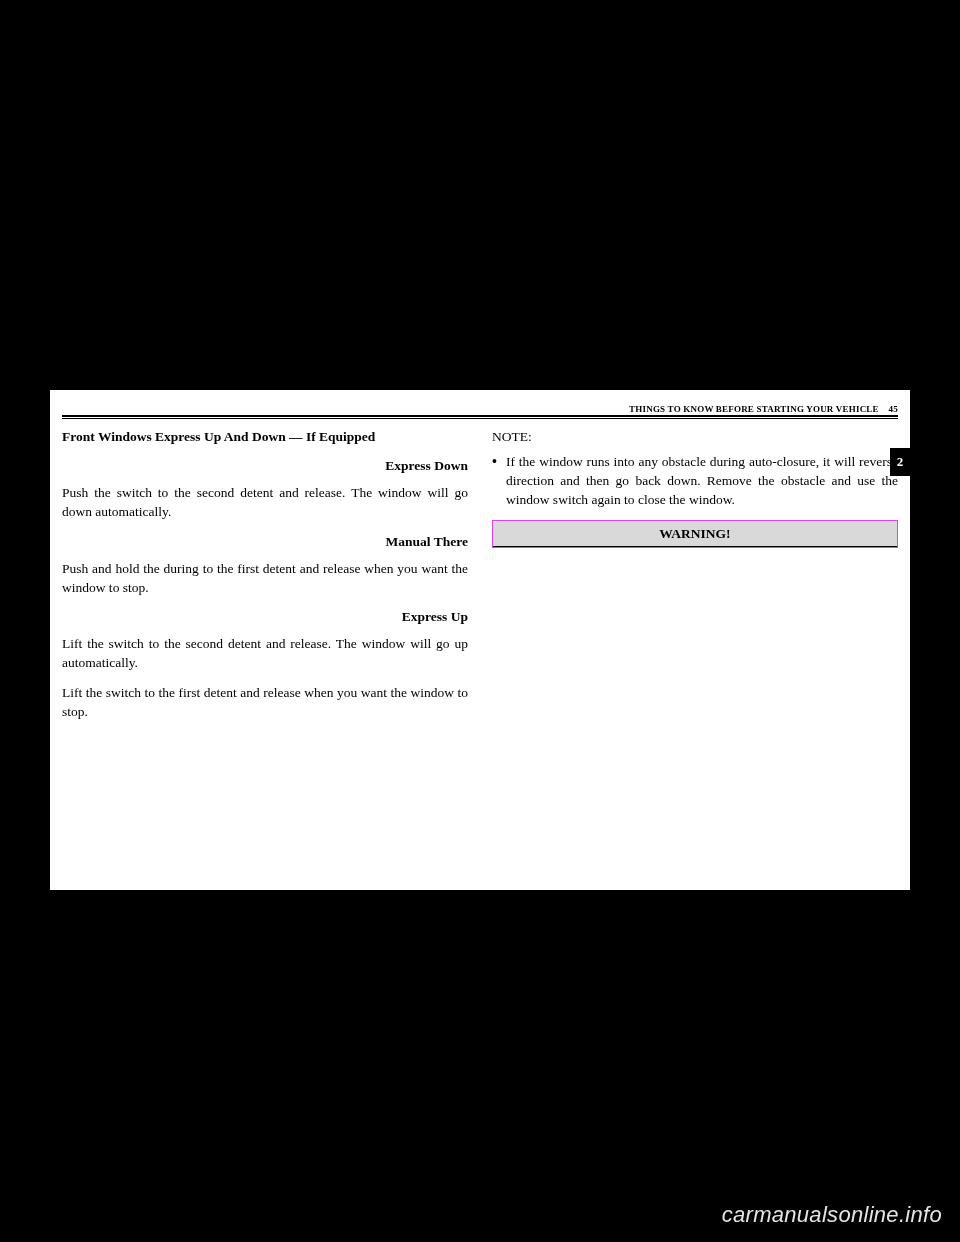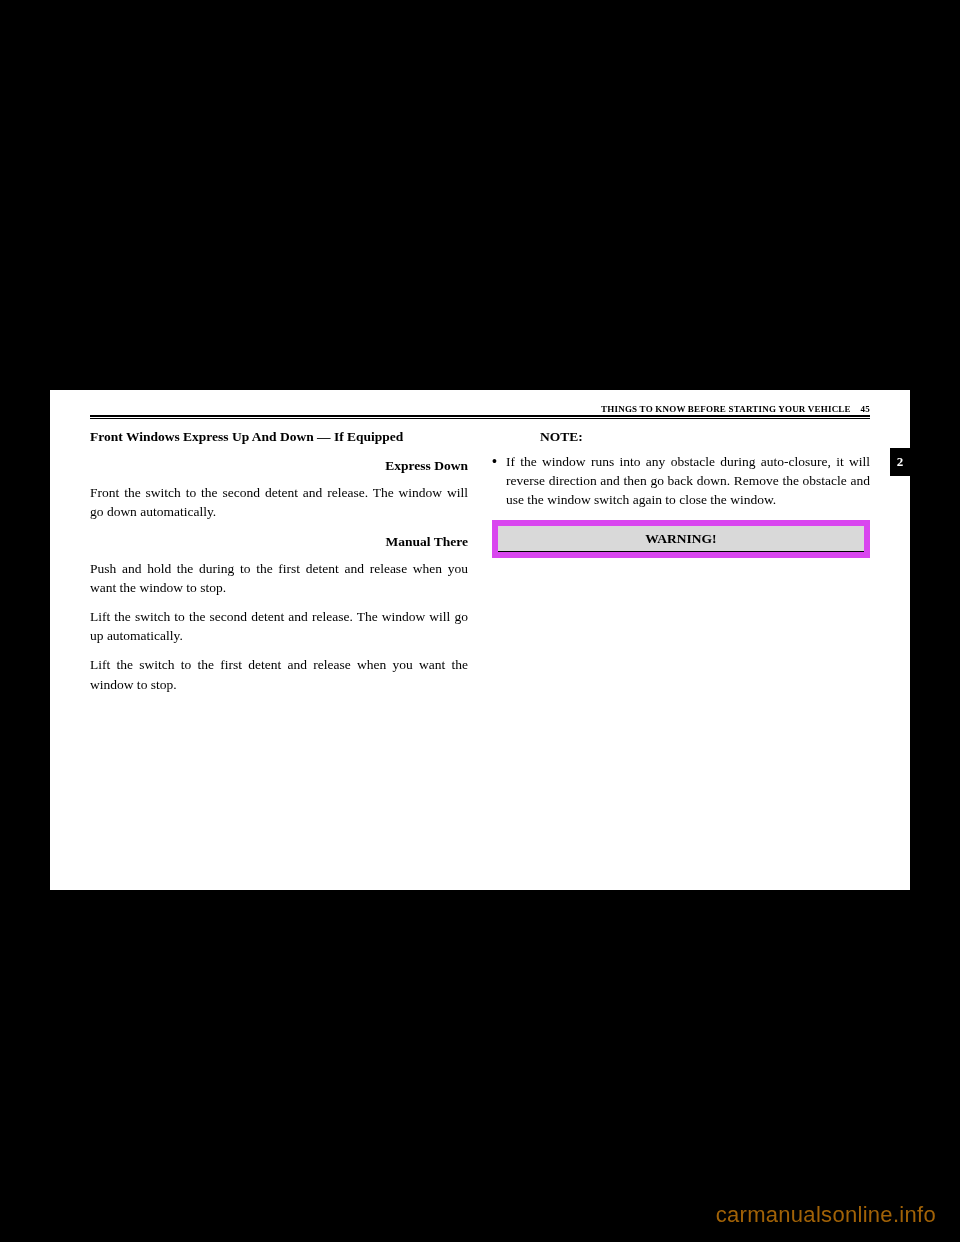--- a/index.html
+++ b/index.html
@@ -17,21 +17,21 @@
     .page-container {
       position: absolute;
       top: 390px;
       left: 50px;
       width: 860px;
       height: 500px;
       background: #fff;
       padding: 0;
     }
     .page-inner {
-      padding: 14px 40px;
+      padding: 14px 12px;
       position: relative;
     }
     .header-rule-top {
       border-top: 2px solid #000;
       margin-bottom: 1px;
     }
     .header-rule-thin {
       border-top: 1px solid #000;
       margin-bottom: 8px;
     }
@@ -66,23 +66,22 @@
       font-weight: bold;
       margin-bottom: 8px;
       margin-top: 6px;
       text-align: right;
     }
     .para {
       margin-bottom: 10px;
       text-align: justify;
     }
     .note-label {
-      font-weight: bold;
+      font-weight: normal;
       margin-bottom: 6px;
-      margin-left: 48px;
     }
     ul.bullets {
       list-style: none;
       padding: 0;
       margin: 0 0 10px 0;
     }
     ul.bullets li {
       position: relative;
       padding-left: 14px;
       margin-bottom: 10px;
@@ -90,21 +89,21 @@
     }
     ul.bullets li::before {
       content: "•";
       position: absolute;
       left: 0;
       top: 0;
       font-size: 14px;
       font-weight: bold;
     }
     .warning-box {
-      border: 6px solid #d946ef;
+      border: 1px solid #d946ef;
       margin-top: 4px;
     }
     .warning-header {
       background: #d9d9d9;
       text-align: center;
       font-weight: bold;
       padding: 3px 0;
       border-bottom: 1px solid #000;
       font-size: 13.5px;
     }
@@ -124,25 +123,26 @@
       color: #fff;
       font-weight: bold;
       font-size: 13px;
       display: flex;
       align-items: center;
       justify-content: center;
     }
     .watermark {
       position: absolute;
       bottom: 14px;
-      right: 24px;
-      color: #a16207;
+      right: 18px;
+      color: #e5e5e5;
       font-family: Arial, Helvetica, sans-serif;
       font-size: 22px;
       letter-spacing: 0.3px;
+      font-style: italic;
     }
   </style>
 </head>
 <body>
 
 <div class="page-container">
   <div class="side-tab">
     <span>2</span>
   </div>
   <div class="page-inner">
@@ -152,25 +152,26 @@
       <span>45</span>
     </div>
     <div class="header-rule-top"></div>
     <div class="header-rule-thin"></div>
 
     <div class="columns">
       <div class="col col-left">
         <div class="heading-bold">Front Windows Express Up And Down — If Equipped</div>
 
         <div class="subhead">Express Down</div>
-        <div class="para">Front the switch to the second detent and release. The window will go down automatically.</div>
+        <div class="para">Push the switch to the second detent and release. The window will go down automatically.</div>
 
         <div class="subhead">Manual There</div>
         <div class="para">Push and hold the during to the first detent and release when you want the window to stop.</div>
 
+        <div class="subhead">Express Up</div>
         <div class="para">Lift the switch to the second detent and release. The window will go up automatically.</div>
 
         <div class="para">Lift the switch to the first detent and release when you want the window to stop.</div>
       </div>
 
       <div class="col col-right">
         <div class="note-label">NOTE:</div>
         <ul class="bullets">
           <li>If the window runs into any obstacle during auto-closure, it will reverse direction and then go back down. Remove the obstacle and use the window switch again to close the window.</li>
         </ul>

